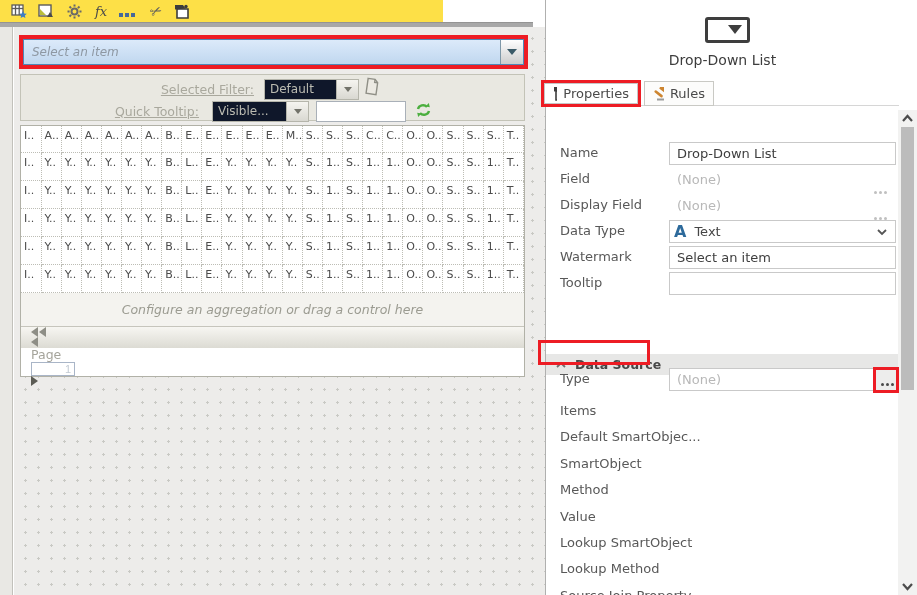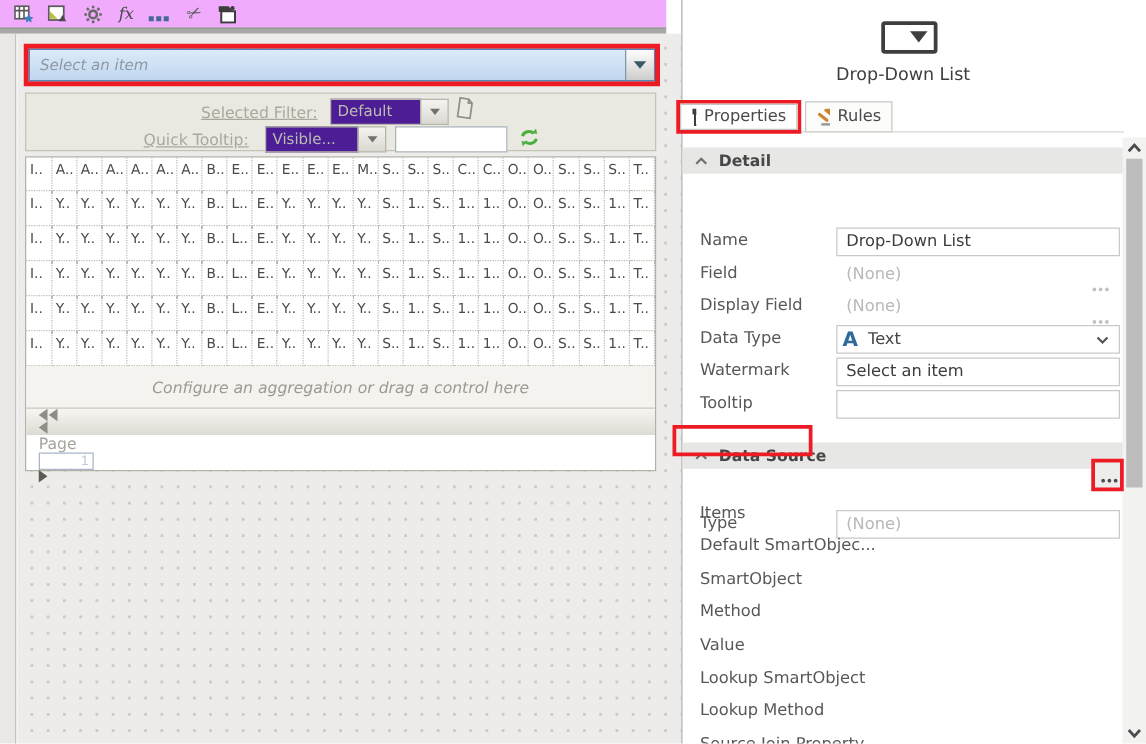--- a/index.html
+++ b/index.html
@@ -1,20 +1,20 @@
 <!DOCTYPE html>
 <html><head>
 <meta charset="utf-8">
 <style>
   * { margin:0; padding:0; box-sizing:border-box; }
   body { font-family:"DejaVu Sans","Liberation Sans",sans-serif; background:#fff; }
   .root { position:relative; width:917px; height:595px; background:#fff; overflow:hidden; }
 
   
-  .toolbar { position:absolute; left:0; top:0; width:533px; height:22px; background:#f0abfc; }
+  .toolbar { position:absolute; left:0; top:0; width:443px; height:22px; background:#fde047; }
   .tbtn { position:absolute; top:2px; width:22px; height:18px; display:flex; align-items:center; justify-content:center; cursor:default; }
   .fxg { font-family:"DejaVu Serif","Liberation Serif",serif; font-style:italic; font-size:13px; color:#4a4a4a; }
   .mdots i { display:inline-block; width:4px; height:4px; background:#46699b; margin:0 1px; }
   .scis { font-size:14px; color:#5e5e5e; display:inline-block; transform:rotate(-25deg); }
 
   .hbar { position:absolute; left:0; top:22px; width:533px; height:5px; background:#a8a8a8; border-top:1px solid #949494; }
   .gutter { position:absolute; left:0; top:27px; width:13px; height:568px; background:#e9e8e4; border-right:1px solid #c2c1bb; }
   .canvas { position:absolute; left:14px; top:27px; width:531px; height:568px; background-color:#edeceA;
             background-image:radial-gradient(circle,#c9c9c4 1px, transparent 1.4px); background-size:13px 13px; background-position:5px 5px; }
 
@@ -22,21 +22,21 @@
 
   .hl-dropdown { left:5px; top:8px; width:509px; height:34px; }
   .ddl { width:100%; height:100%; display:flex; border:1px solid #4f88b8; background:linear-gradient(#dceafa,#c0d7ef); }
   .ddl-text { flex:1; font-style:italic; font-size:12px; color:#8e98a3; line-height:24px; padding-left:8px; overflow:hidden; white-space:nowrap; }
   .ddl-btn { width:23px; border-left:1px solid #7f98a8; background:linear-gradient(#fefefe,#cdcdcd); display:flex; align-items:center; justify-content:center; }
   .tri-down { width:0; height:0; border-left:5px solid transparent; border-right:5px solid transparent; border-top:6px solid #3a5a68; }
   .tri-down.sm { border-left-width:4px; border-right-width:4px; border-top:5px solid #72726a; }
 
   .filterbar { position:absolute; left:6px; top:47px; width:505px; height:47px; background:#e9e8e1; border:1px solid #c3c3b7; }
   .flabel { position:absolute; font-size:12.5px; color:#a9a89d; white-space:nowrap;text-decoration:underline; }
-  .fselect { position:absolute; height:21px; background:#4c1d95; border:1px solid #b5b5ab; font-size:12px; color:#bcbcb2; line-height:19px; padding-left:5px; overflow:hidden; white-space:nowrap; }
+  .fselect { position:absolute; height:21px; background:#0f172a; border:1px solid #b5b5ab; font-size:12px; color:#bcbcb2; line-height:19px; padding-left:5px; overflow:hidden; white-space:nowrap; }
   .fbtn { position:absolute; width:23px; height:21px; background:linear-gradient(#f5f4f0,#d9d8d1); border:1px solid #b5b5ab; display:flex; align-items:center; justify-content:center; }
   .ftext { position:absolute; height:21px; border:1px solid #a9b0b8; background:#fff; font-size:12px; padding:0 3px; }
   .ficon { position:absolute; }
 
   .gridbox { position:absolute; left:6px; top:98px; width:505px; height:252px; background:#fff; border:1px solid #b1b1a7; }
   table.grid { width:100%; border-collapse:collapse; table-layout:fixed; }
   .grid th, .grid td { border-right:1px dotted #bdbdb5; border-bottom:1px dotted #bdbdb5; font-weight:normal; text-align:left;
        font-size:11px; color:#4b4b4b; padding:3px 0 0 3px; vertical-align:top; overflow:hidden; white-space:nowrap; }
   .grid th { height:26px; } .grid td { height:28px; }
   .aggrow { height:33px; background:#f4f3ef; font-style:italic; font-size:12.5px; color:#9b9b91; text-align:center; line-height:33px; overflow:hidden; white-space:nowrap; }
@@ -54,21 +54,21 @@
   .ctl-tri { position:absolute; right:5px; top:5px; width:0; height:0; border-left:7px solid transparent; border-right:7px solid transparent; border-top:9px solid #3e3e3e; }
   .ctl-title { position:absolute; top:52px; left:0; width:353px; text-align:center; font-size:14px; color:#3d3d3d; }
   .tab-underline { position:absolute; top:105px; left:0; width:353px; border-bottom:1px solid #d6d6d6; }
   .hl-tab { left:-5px; top:80px; width:100px; height:27px; border-width:3px; z-index:3; }
   .tab { display:flex; align-items:center; gap:6px; padding:0 8px; background:#fff; border:1px solid #c6c6c6; height:100%; font-size:13px; color:#4a4a4a; white-space:nowrap; }
   .tab.rules { position:absolute; left:98px; top:81px; width:70px; height:25px; background:#fcfcfb; border:1px solid #c9c9c4; z-index:2; }
 
   .sechdr { position:absolute; left:0; width:353px; height:21px; background:#e7e7e6; display:flex; align-items:center; gap:8px; padding-left:9px; font-size:12.5px; font-weight:bold; color:#474747; }
   .hl-ds { left:-8px; top:340px; width:112px; height:25px; border-width:3px; z-index:5; pointer-events:none; background:transparent; }
 
-  .prow { position:absolute; left:0; width:353px; height:24px;margin-top:40px; }
+  .prow { position:absolute; left:0; width:353px; height:24px; }
   .plabel { position:absolute; left:14px; top:3px; font-size:13px; color:#585858; white-space:nowrap; }
   .pinput { position:absolute; left:123px; top:0; width:227px; height:23px; border:1px solid #c9c9c9; background:#fff; font-size:13px; color:#3e3e3e; line-height:21px; padding:0 7px; overflow:hidden; white-space:nowrap; }
   .preadonly { position:absolute; left:123px; top:0; width:227px; height:23px; line-height:23px; color:#b8b8b8; font-size:13px; padding-left:8px; }
   .pselect { position:absolute; left:123px; top:0; width:227px; height:23px; border:1px solid #c9c9c9; background:#fff; display:flex; align-items:center; }
   .dt-a { color:#2d6a9b; font-weight:bold; font-size:16px; margin:0 8px 0 4px; }
   .dt-v { font-size:13px; color:#464646; flex:1; }
   .chv { margin-right:7px; }
   .pnone { color:#b8b8b8; font-size:13px; }
   .mini-dots { position:absolute; right:9px; top:10px; }
   .mini-dots i, .dots i { display:inline-block; width:3px; height:3px; border-radius:50%; background:#c0c0c0; margin-left:2px; }
@@ -389,26 +389,20 @@
     </div>
     <div class="tab rules">
       <svg width="16" height="14">
         <rect x="6.5" y="-1" width="8" height="5" rx="1" transform="rotate(38 10 2)" fill="#cd8530"></rect>
         <rect x="1" y="5" width="10" height="2.6" rx="1.3" transform="rotate(38 5 6)" fill="#cd8530"></rect>
         <rect x="4" y="11.5" width="8" height="2" fill="#9a9a9a"></rect>
       </svg>
       <span>Rules</span>
     </div>
 
-    <div class="sechdr" style="top:118px">
-      <svg width="12" height="8" viewBox="0 0 12 8">
-          <polyline points="2,6 6,2 10,6" fill="none" stroke="#6f6f6f" stroke-width="1.8"></polyline>
-        </svg>
-      <span>Detail</span>
-    </div>
     <div id="detail-rows">
         <div class="prow" style="top:142px">
           <span class="plabel">Name</span>
           <div class="pinput">Drop-Down List</div>
         </div>
         <div class="prow" style="top:168px">
           <span class="plabel">Field</span>
           <div class="preadonly">(None)<span class="mini-dots"><i></i><i></i><i></i></span></div>
         </div>
         <div class="prow" style="top:194px">

